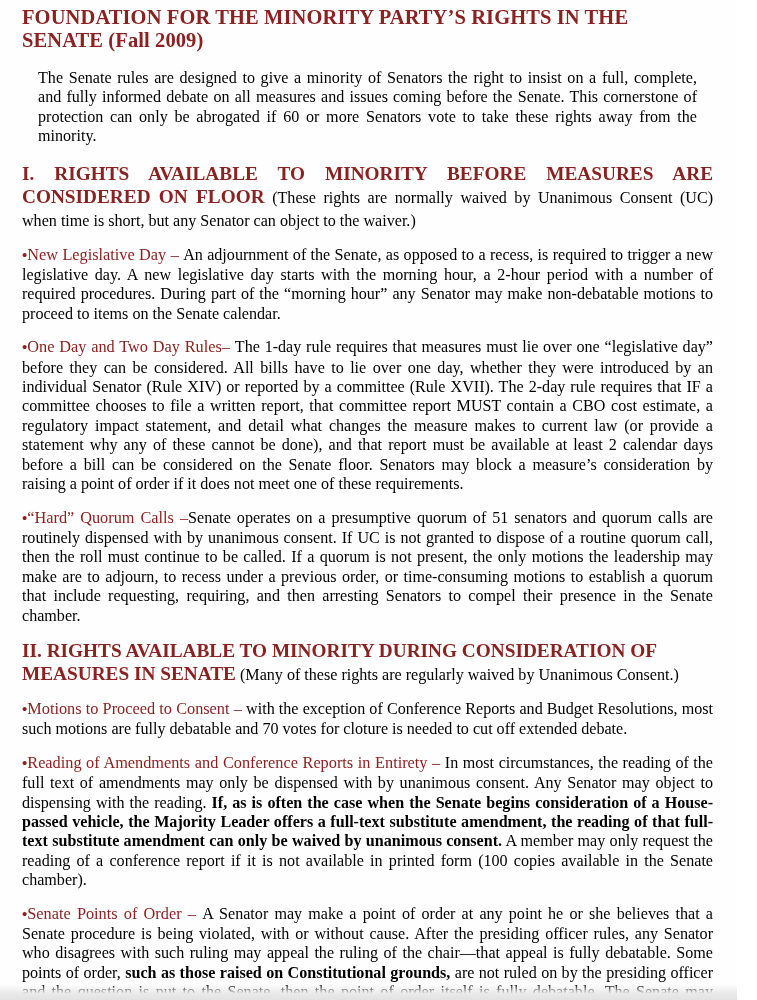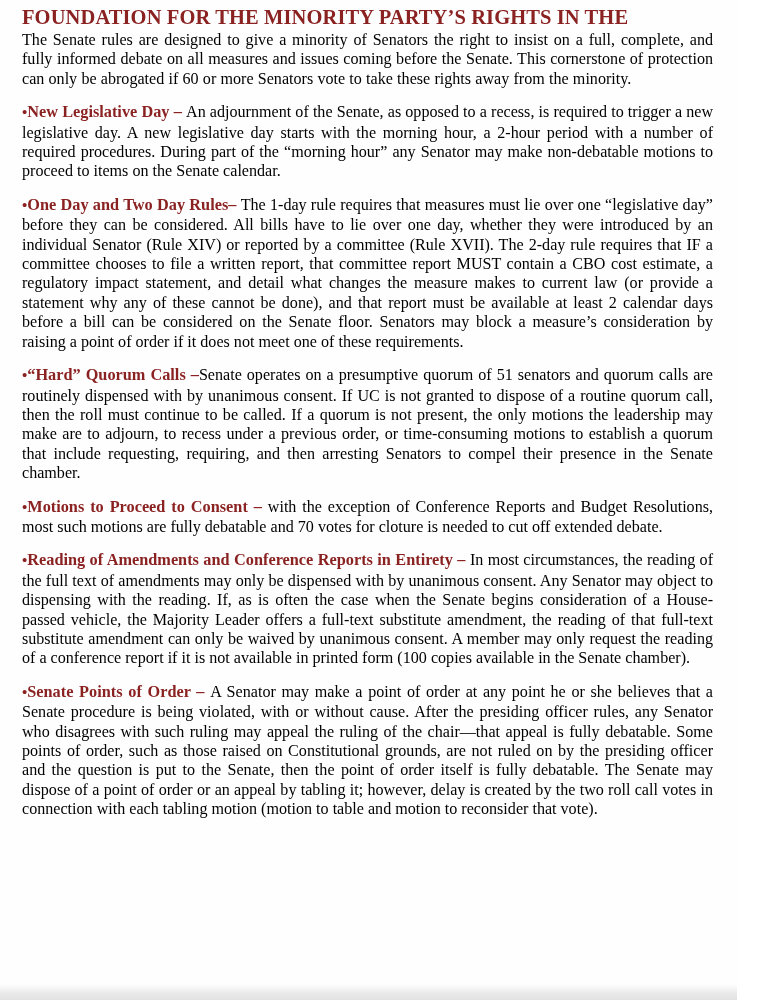--- a/index.html
+++ b/index.html
@@ -44,21 +44,21 @@
     margin: 0 0 1px 0;
     letter-spacing: 0.1px;
   }
   .doc-title .line2 { display: block; }
 
   p.body-text {
     font-size: 16.1px;
     line-height: 19.4px;
     text-align: justify;
     text-align-last: left;
-    margin: 0;
+    margin: 16px;
     word-spacing: 0.2px;
   }
 
   .section-head {
     color: #8B2222;
     font-weight: bold;
     font-size: 19.3px;
     line-height: 23px;
     text-align: justify;
     text-align-last: left;
@@ -79,46 +79,49 @@
     text-align: justify;
     text-align-last: left;
   }
   .bullet-dot {
     color: #8B2222;
     font-weight: bold;
     font-size: 15px;
   }
   .bullet-term {
     color: #8B2222;
-    font-weight: bold;
+    font-weight: normal;
     font-size: 16.3px;
   }
   .emph {
-    font-weight: normal;
+    font-weight: bold;
     color: #000;
   }
 </style>
 </head>
 <body>
 
 <div class="page">
 
   <h1 class="doc-title">
     <span>FOUNDATION FOR THE MINORITY PARTY’S RIGHTS IN THE</span>
+    <span class="line2">SENATE (Fall 2009)</span>
   </h1>
 
   <p class="body-text">The Senate rules are designed to give a minority of Senators the right to insist on a full, complete, and fully informed debate on all measures and issues coming before the Senate. This cornerstone of protection can only be abrogated if 60 or more Senators vote to take these rights away from the minority.</p>
 
+  <h2 class="section-head"><span>I. RIGHTS AVAILABLE TO MINORITY BEFORE MEASURES ARE CONSIDERED ON FLOOR</span><span class="tail"> (These rights are normally waived by Unanimous Consent (UC) when time is short, but any Senator can object to the waiver.)</span></h2>
 
   <div class="bullet-block"><span class="bullet-dot">•</span><span class="bullet-term">New Legislative Day</span><span class="bullet-term"> – </span><span>An adjournment of the Senate, as opposed to a recess, is required to trigger a new legislative day. A new legislative day starts with the morning hour, a 2-hour period with a number of required procedures. During part of the “morning hour” any Senator may make non-debatable motions to proceed to items on the Senate calendar.</span></div>
 
   <div class="bullet-block"><span class="bullet-dot">•</span><span class="bullet-term">One Day and Two Day Rules</span><span class="bullet-term">– </span><span>The 1-day rule requires that measures must lie over one “legislative day” before they can be considered.  All bills have to lie over one day, whether they were introduced by an individual Senator (Rule XIV) or reported by a committee (Rule XVII). The 2-day rule requires that IF a committee chooses to file a written report, that committee report MUST contain a CBO cost estimate, a regulatory impact statement, and detail what changes the measure makes to current law (or provide a statement why any of these cannot be done), and that report must be available at least 2 calendar days before a bill can be considered on the Senate floor. Senators may block a measure’s consideration by raising a point of order if it does not meet one of these requirements.</span></div>
 
   <div class="bullet-block"><span class="bullet-dot">•</span><span class="bullet-term">“Hard” Quorum Calls</span><span class="bullet-term"> –</span><span>Senate operates on a presumptive quorum of 51 senators and quorum calls are routinely dispensed with by unanimous consent. If UC is not granted to dispose of a routine quorum call, then the roll must continue to be called. If a quorum is not present, the only motions the leadership may make are to adjourn, to recess under a previous order, or time-consuming motions to establish a quorum that include requesting, requiring, and then arresting Senators to compel their presence in the Senate chamber.</span></div>
 
+  <h2 class="section-head"><span class="sec2-l1">II. RIGHTS AVAILABLE TO MINORITY DURING CONSIDERATION OF</span><span>MEASURES IN SENATE</span><span class="tail"> (Many of these rights are regularly waived by Unanimous Consent.)</span></h2>
 
   <div class="bullet-block"><span class="bullet-dot">•</span><span class="bullet-term">Motions to Proceed to Consent</span><span class="bullet-term"> – </span><span>with the exception of Conference Reports and Budget Resolutions, most such motions are fully debatable and 70 votes for cloture is needed to cut off extended debate.</span></div>
 
   <div class="bullet-block"><span class="bullet-dot">•</span><span class="bullet-term">Reading of Amendments and Conference Reports in Entirety</span><span class="bullet-term"> – </span><span>In most circumstances, the reading of the full text of amendments may only be dispensed with by unanimous consent. Any Senator may object to dispensing with the reading.  </span><span class="emph">If, as is often the case when the Senate begins consideration of a House-passed vehicle, the Majority Leader offers a full-text substitute amendment, the reading of that full-text substitute amendment can only be waived by unanimous consent.</span><span>  A member may only request the reading of a conference report if it is not available in printed form (100 copies available in the Senate chamber).</span></div>
 
   <div class="bullet-block"><span class="bullet-dot">•</span><span class="bullet-term">Senate Points of Order</span><span class="bullet-term"> – </span><span>A Senator may make a point of order at any point he or she believes that a Senate procedure is being violated, with or without cause. After the presiding officer rules, any Senator who disagrees with such ruling may appeal the ruling of the chair—that appeal is fully debatable. Some points of order, </span><span class="emph">such as those raised on Constitutional grounds,</span><span> are not ruled on by the presiding officer and the question is put to the Senate, then the point of order itself is fully debatable. The Senate may dispose of a point of order or an appeal by tabling it; however, delay is created by the two roll call votes in connection with each tabling motion (motion to table and motion to reconsider that vote).</span></div>
 
   <div class="page-bottom-shade"></div>
 </div>
 

